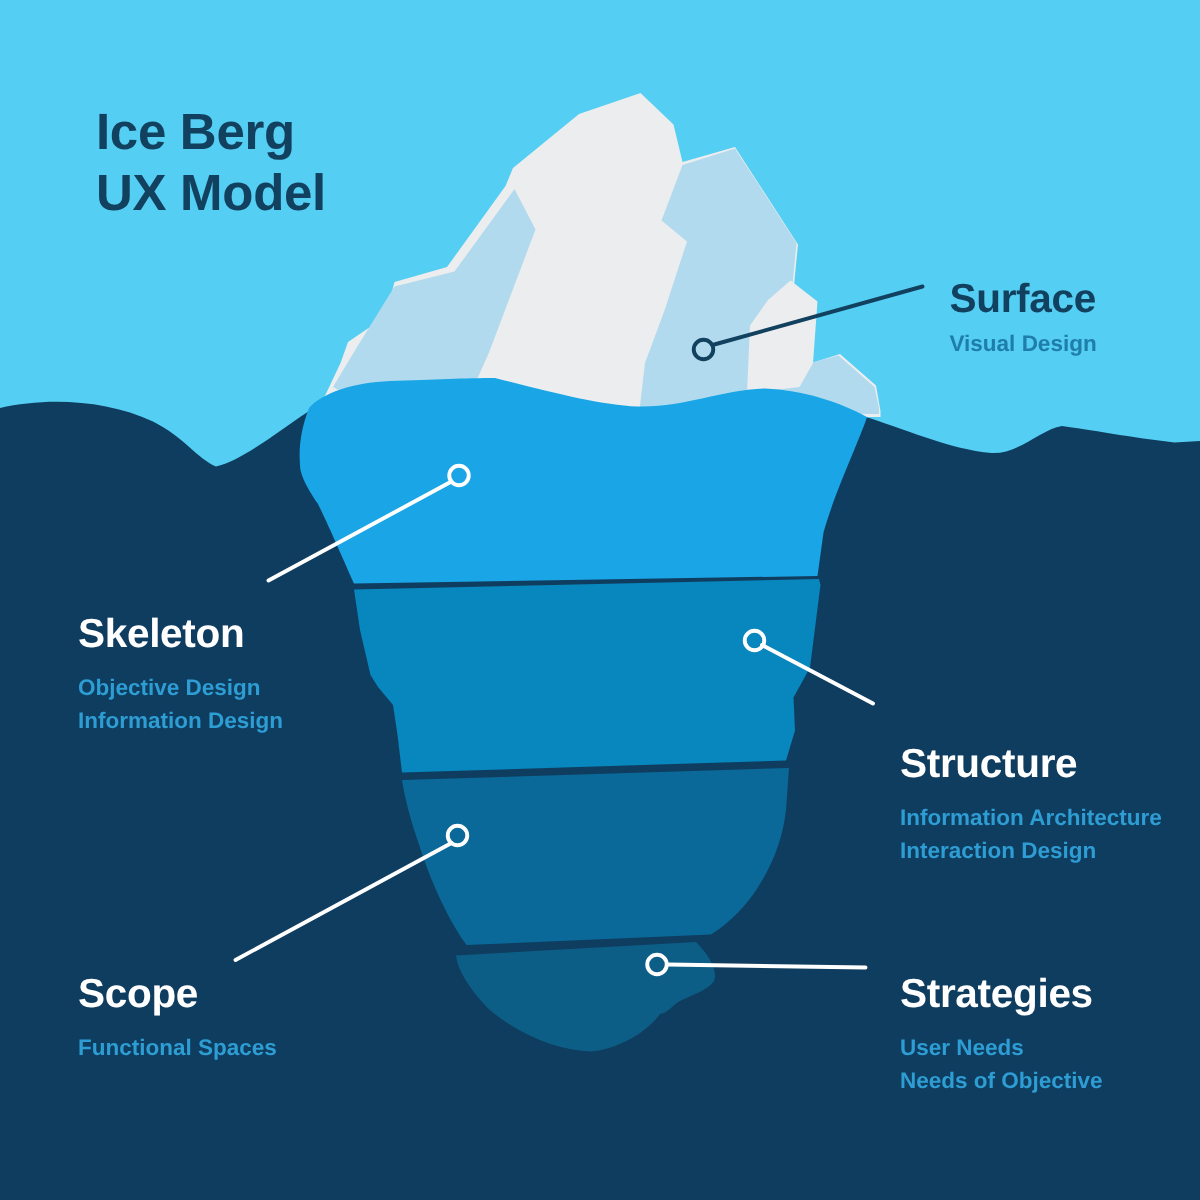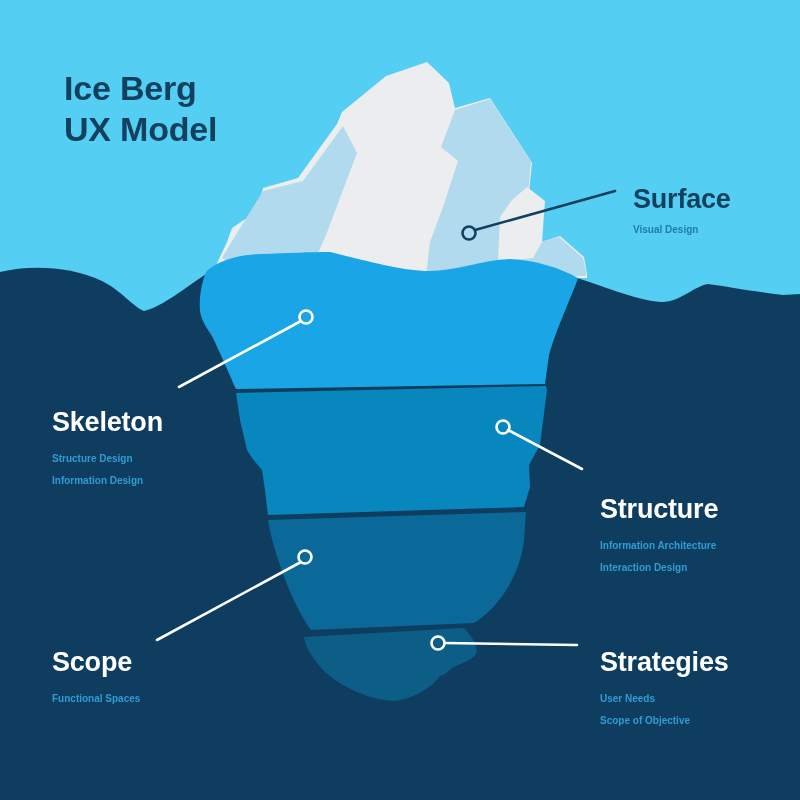--- a/index.html
+++ b/index.html
@@ -28,21 +28,21 @@
     position:absolute;left:64px;top:68px;
     font-size:34px;line-height:41px;font-weight:bold;
     color:var(--heading-dark);letter-spacing:-0.2px;
   }
   .label{position:absolute;margin-top:20px;}
   .label .heading{
     font-size:27px;line-height:1.15;font-weight:bold;
     margin-bottom:10px;letter-spacing:-0.2px;
   }
   .label.tight .heading{margin-bottom:4px;}
-  .label .sub{font-size:10px;line-height:22px;font-weight:bold;}
+  .label .sub{font-size:15px;line-height:22px;font-weight:bold;}
   .label.on-sky .heading{color:var(--heading-dark);}
   .label.on-sky .sub{color:var(--sub-on-light);}
   .label.on-ocean .heading{color:var(--heading-light);}
   .label.on-ocean .sub{color:var(--sub-on-dark);}
 </style>
 </head>
 <body>
 
 <div class="stage" style="--sky: #54CEF2; --ocean: #0F3D5F; --ice-white: #ECEDEE; --ice-facet: #B2DAEE; --layer-skeleton: #1AA6E6; --layer-structure: #0886BE; --layer-scope: #0A6998; --layer-strategies: #0D5E86; --heading-dark: #12415F; --heading-light: #FFFFFF; --sub-on-dark: #2D9DD4; --sub-on-light: #1F7DAA; --connector-light: #FFFFFF; --connector-dark: #12415F;">
 
@@ -96,34 +96,34 @@
     <div>UX Model</div>
   </div>
 
   <div class="label on-sky tight" style="left:633px;top:164px">
     <div class="heading">Surface</div>
     <div class="sub">Visual Design</div>
   </div>
 
   <div class="label on-ocean" style="left:52px;top:387px">
     <div class="heading">Skeleton</div>
-    <div class="sub">Structure Design</div>
+    <div class="sub">Objective Design</div>
     <div class="sub">Information Design</div>
   </div>
 
   <div class="label on-ocean" style="left:600px;top:474px">
     <div class="heading">Structure</div>
     <div class="sub">Information Architecture</div>
     <div class="sub">Interaction Design</div>
   </div>
 
   <div class="label on-ocean" style="left:52px;top:627px">
     <div class="heading">Scope</div>
     <div class="sub">Functional Spaces</div>
   </div>
 
   <div class="label on-ocean" style="left:600px;top:627px">
     <div class="heading">Strategies</div>
     <div class="sub">User Needs</div>
-    <div class="sub">Scope of Objective</div>
+    <div class="sub">Needs of Objective</div>
   </div>
 
 </div>
 
 </body></html>

